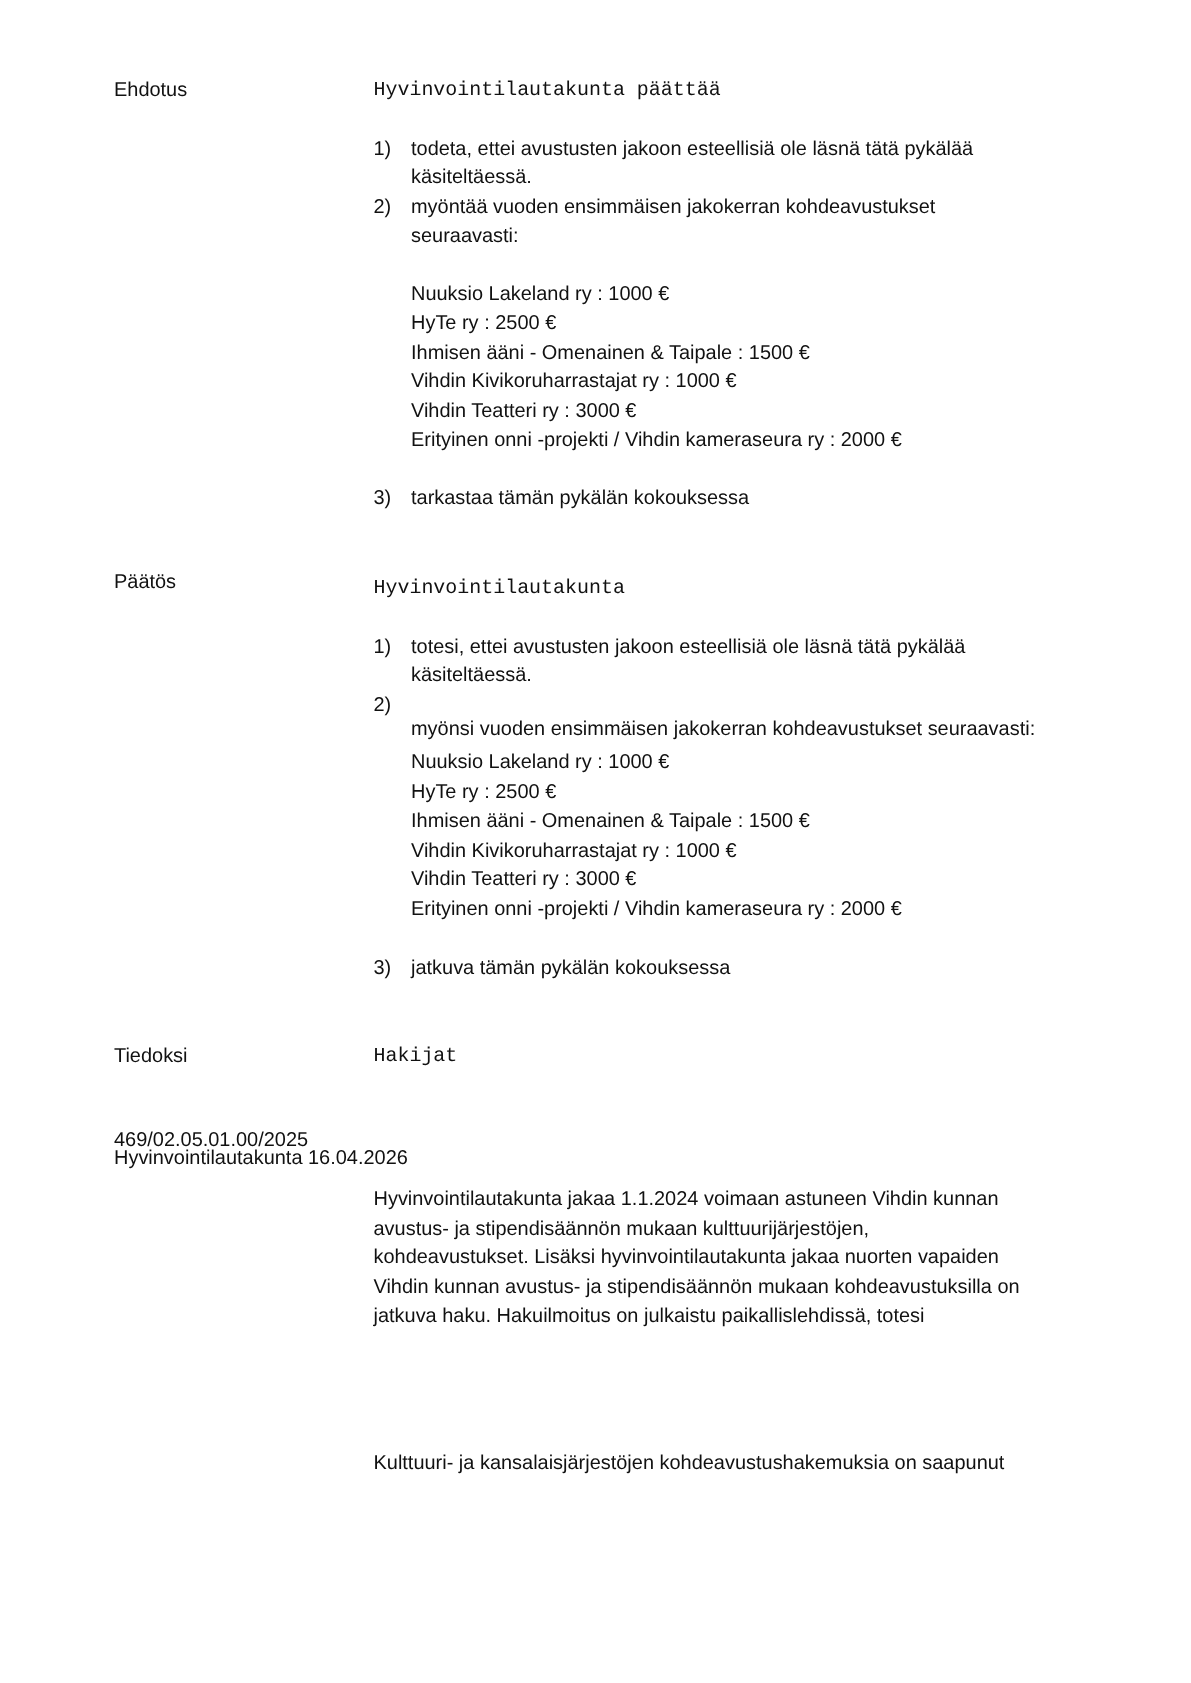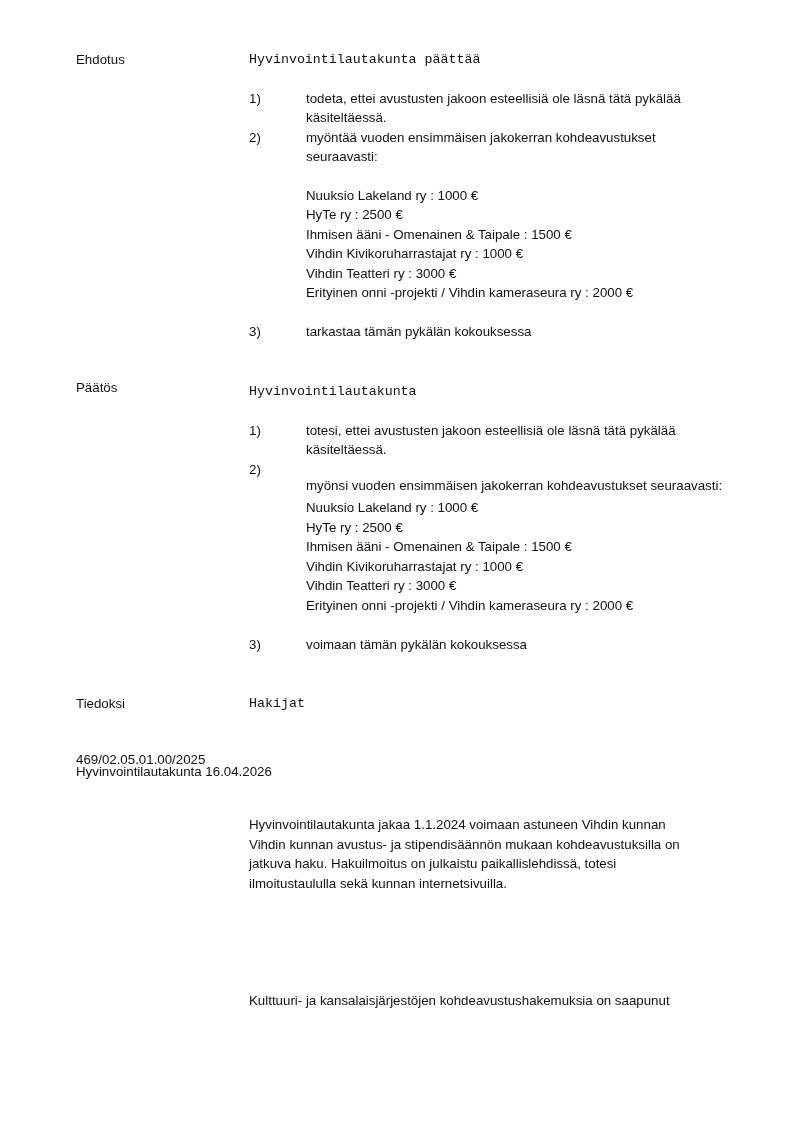--- a/index.html
+++ b/index.html
@@ -4,22 +4,22 @@
 <style>
   html, body { margin: 0; padding: 0; background: #ffffff; }
   body {
     width: 794px; height: 1122px; position: relative; overflow: hidden;
     font-family: "Liberation Sans", sans-serif; font-size: 13.3px; color: #111;
   }
   .abs { position: absolute; white-space: nowrap; line-height: 19.5px; }
   .lbl { left: 76px; }
   .col2 { left: 249px; font-family: Liberation Mono, monospace; }
   .num { left: 249px; }
-  .itm { left: 274px; margin-left: 32px; }
-  .para { left: 249px; width: 520px; white-space: normal; margin-top: 26px; }
+  .itm { left: 274px; }
+  .para { left: 249px; width: 520px; white-space: normal; }
   .para .line { display: block; white-space: nowrap; }
 </style>
 </head>
 <body>
 
 <div>
   <div class="abs lbl" style="top:50px">Ehdotus</div>
   <div class="abs col2" style="top:50px">Hyvinvointilautakunta  päättää</div>
 
   <div class="abs num" style="top:89px">1)</div>
@@ -53,35 +53,36 @@
   <div class="abs itm" style="top:476px">myönsi vuoden ensimmäisen jakokerran kohdeavustukset seuraavasti:</div>
 
   <div class="abs itm" style="top:498px">Nuuksio Lakeland ry : 1000 €</div>
   <div class="abs itm" style="top:518px">HyTe ry : 2500 €</div>
   <div class="abs itm" style="top:537px">Ihmisen ääni - Omenainen &amp; Taipale : 1500 €</div>
   <div class="abs itm" style="top:557px">Vihdin Kivikoruharrastajat ry : 1000 €</div>
   <div class="abs itm" style="top:576px">Vihdin Teatteri ry : 3000 €</div>
   <div class="abs itm" style="top:596px">Erityinen onni -projekti / Vihdin kameraseura ry : 2000 €</div>
 
   <div class="abs num" style="top:635px">3)</div>
-  <div class="abs itm" style="top:635px">voimaan tämän pykälän kokouksessa</div>
+  <div class="abs itm" style="top:635px">jatkuva tämän pykälän kokouksessa</div>
 </div>
 
 <div>
   <div class="abs lbl" style="top:694px">Tiedoksi</div>
   <div class="abs col2" style="top:694px">Hakijat</div>
 </div>
 
 <div>
   <div class="abs lbl" style="top:762px">Hyvinvointilautakunta  16.04.2026</div>
   <div class="abs lbl" style="top:750px">469/02.05.01.00/2025</div>
 </div>
 
 <div class="abs para" style="top:789px">
   <span class="line">Hyvinvointilautakunta  jakaa 1.1.2024 voimaan astuneen Vihdin kunnan</span>
+  <span class="line">avustus- ja stipendisäännön mukaan kulttuurijärjestöjen,</span>
+  <span class="line">kohdeavustukset.  Lisäksi hyvinvointilautakunta  jakaa nuorten  vapaiden</span>
   <span class="line">Vihdin kunnan avustus- ja stipendisäännön mukaan kohdeavustuksilla on</span>
   <span class="line">jatkuva  haku. Hakuilmoitus on julkaistu paikallislehdissä, totesi</span>
-  <span class="line">ilmoitustaululla sekä kunnan internetsivuilla.</span>
 </div>
 
 <div class="abs para" style="top:965px">
   <span class="line">Kulttuuri-  ja kansalaisjärjestöjen kohdeavustushakemuksia  on saapunut</span>
 </div>
 
 </body></html>

